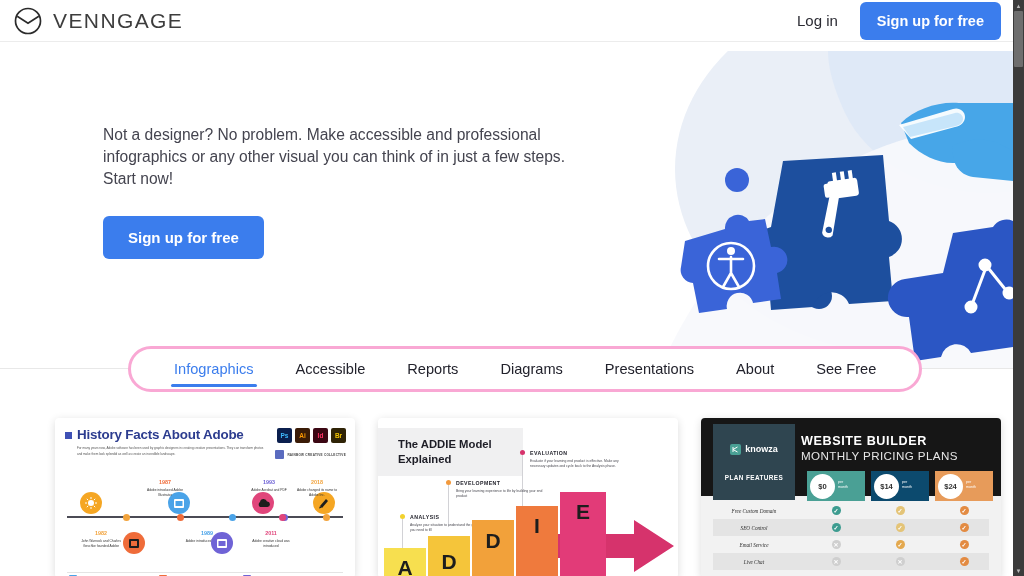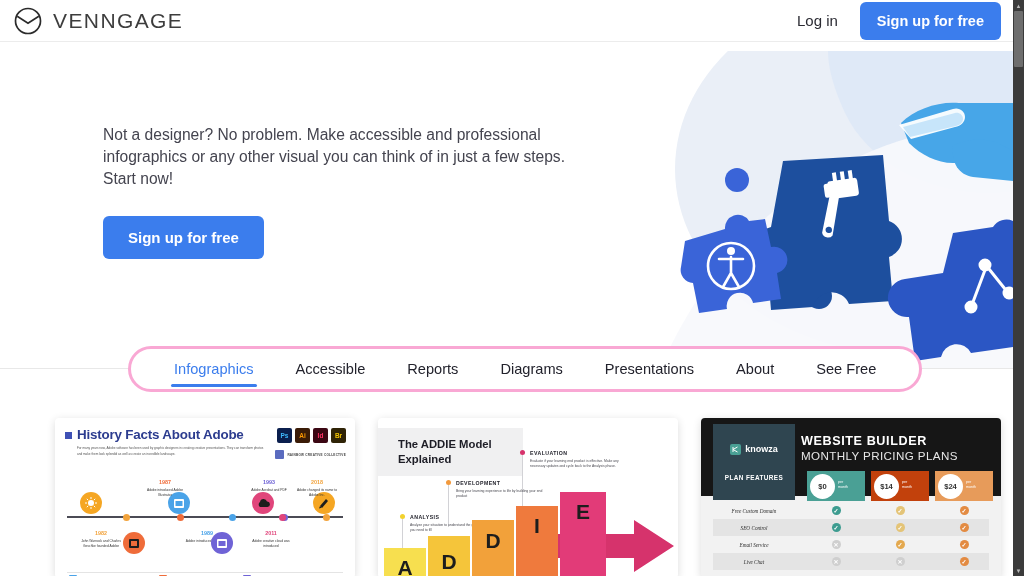--- a/index.html
+++ b/index.html
@@ -442,21 +442,21 @@
 
       <div style="position:absolute;left:100px;top:16px;width:194px;text-align:left">
         <div style="color:#fff;font-size:12.6px;font-weight:bold;letter-spacing:.6px">WEBSITE BUILDER</div>
         <div style="color:#e7e7e7;font-size:11.6px;letter-spacing:.4px;margin-top:1px">MONTHLY PRICING PLANS</div>
       </div>
 
       <div class="c3-plan" style="left:106px;background:#4aa095">
         <div class="c3-price-c">$0</div>
         <div class="c3-per">per<br>month</div>
       </div>
-      <div class="c3-plan" style="left:170px;background:#c2410c">
+      <div class="c3-plan" style="left:170px;background:#0c4a6e">
         <div class="c3-price-c">$14</div>
         <div class="c3-per">per<br>month</div>
       </div>
       <div class="c3-plan" style="left:234px;background:#e79b5a">
         <div class="c3-price-c">$24</div>
         <div class="c3-per">per<br>month</div>
       </div>
 
       <div class="c3-row" style="top:84px;">
         <div class="c3-row-label">Free Custom Domain</div>

